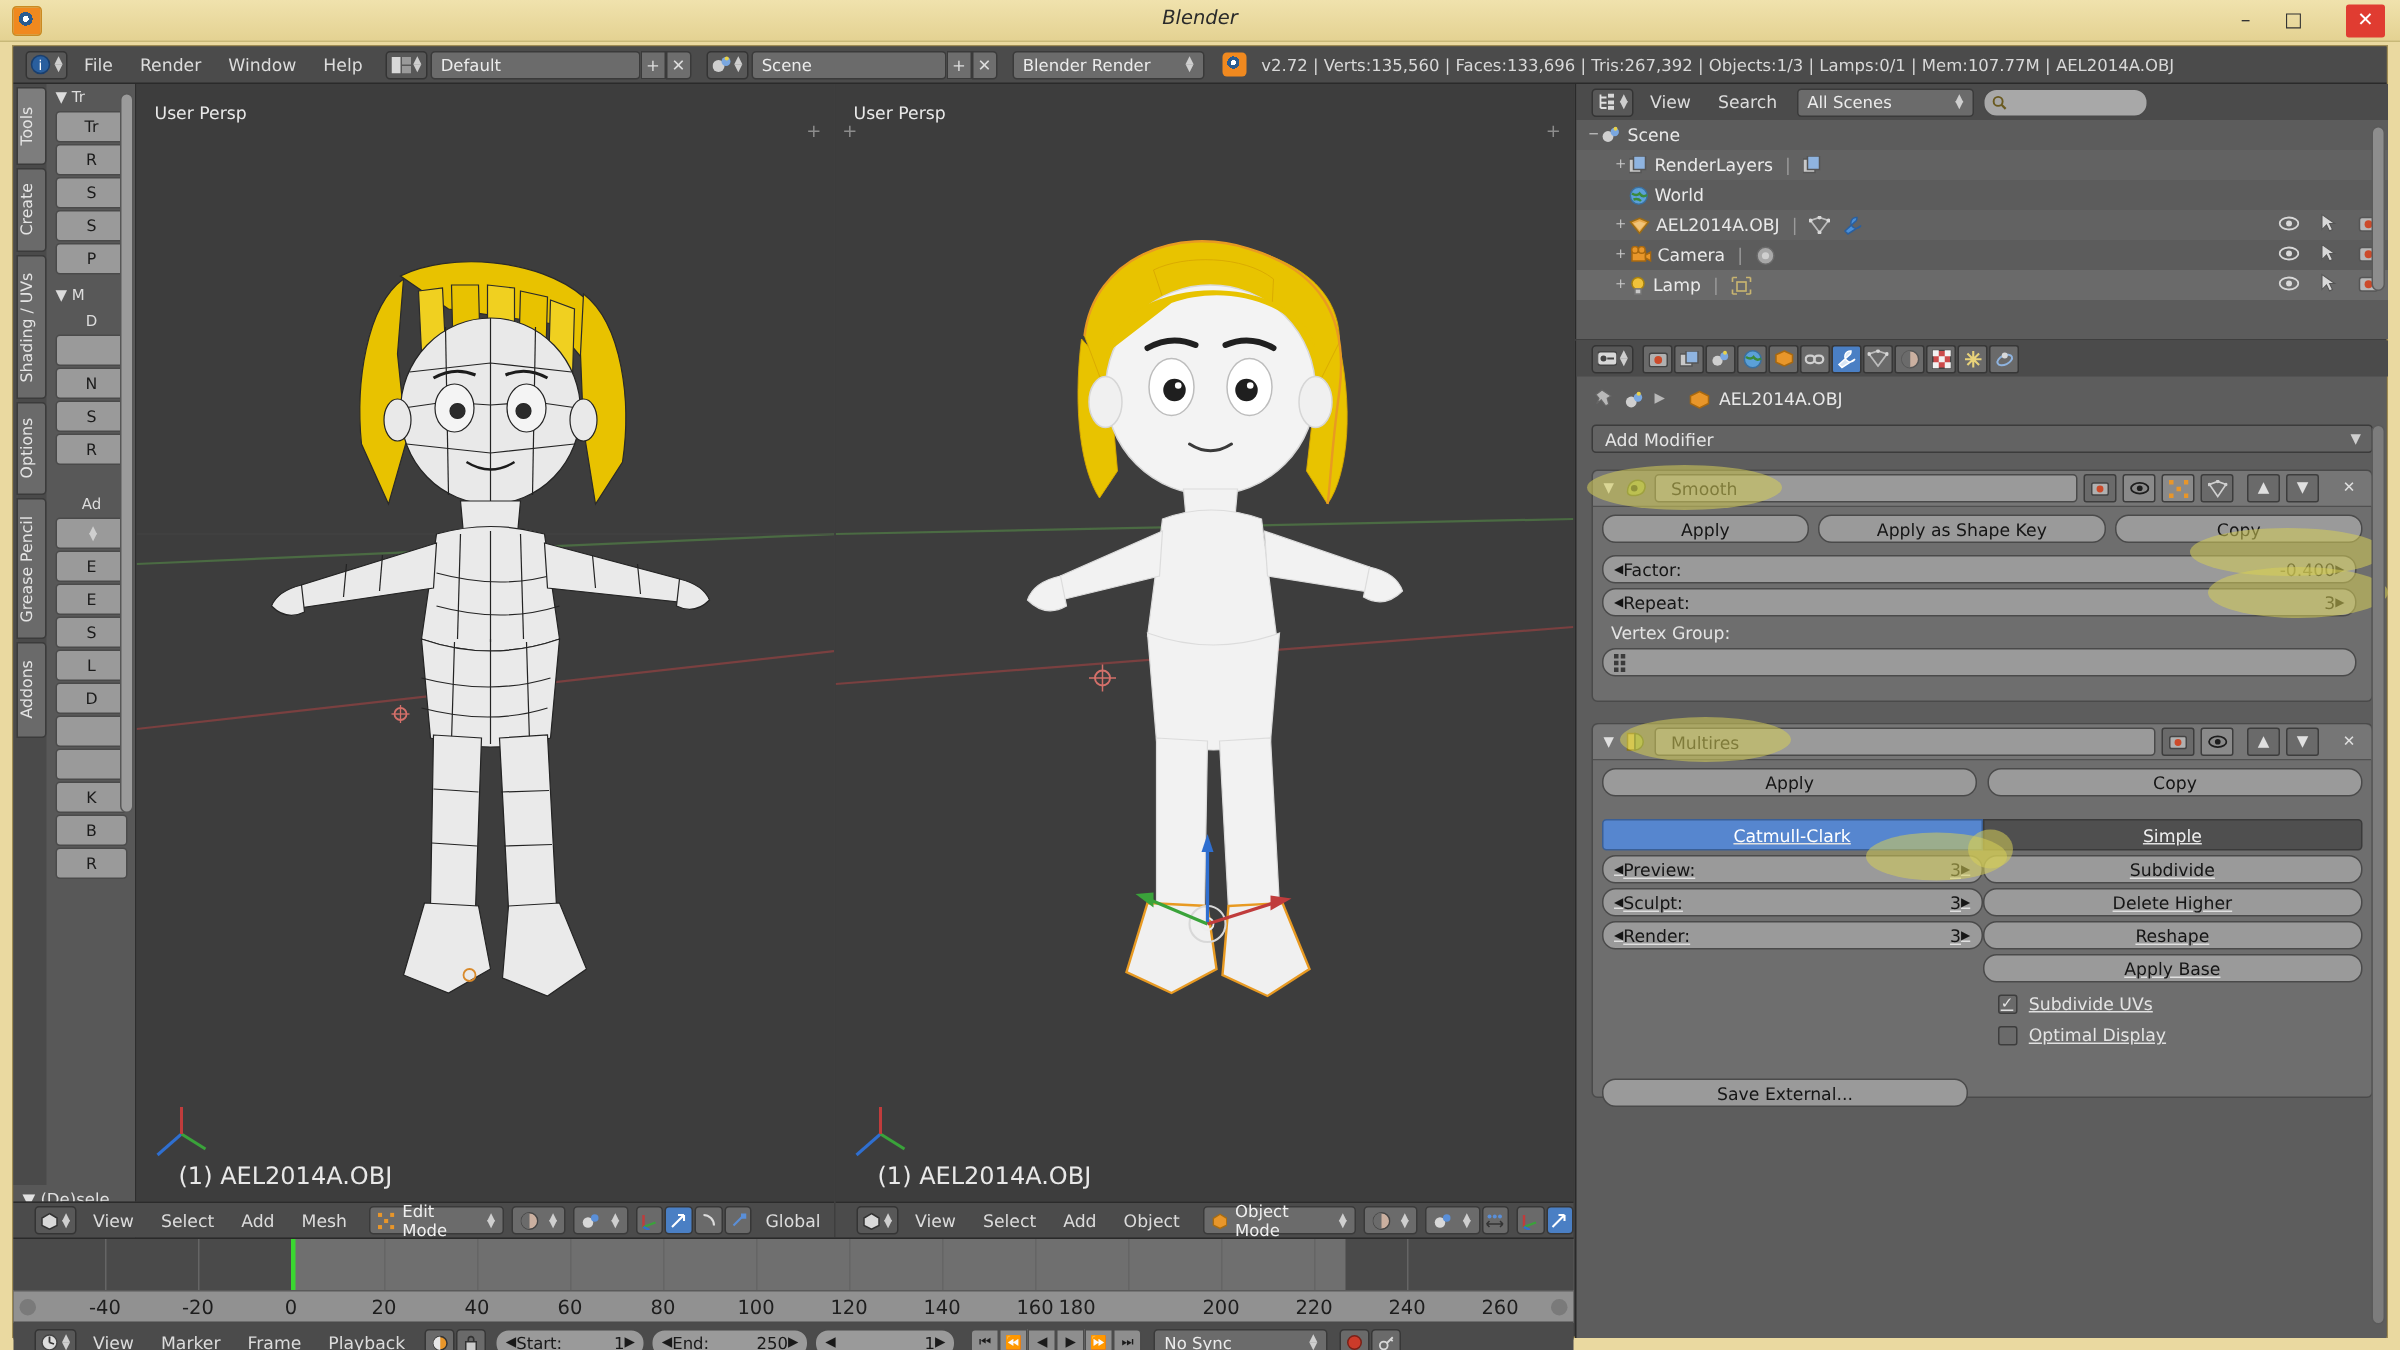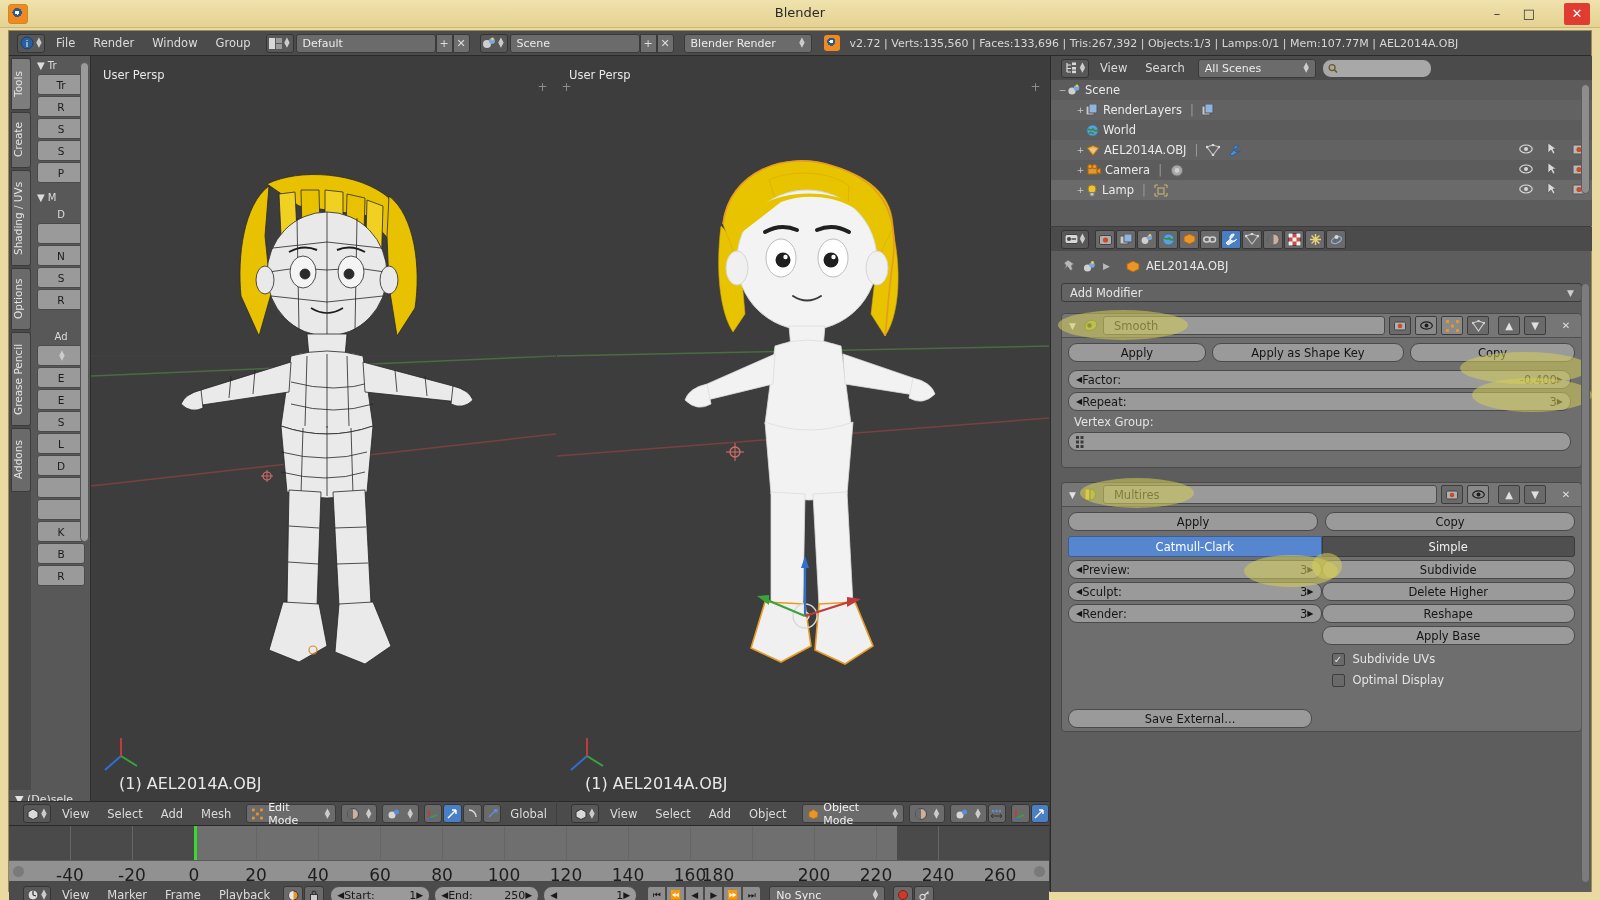--- a/index.html
+++ b/index.html
@@ -8,21 +8,21 @@
     background:#e8d89a;
     font-family:"DejaVu Sans", sans-serif;
     font-size:11px; color:#e0e0e0;
     -webkit-font-smoothing:none;
   }
   
   #window { position:absolute; inset:0; background:#ead9a0; }
   #titlebar { position:absolute; left:0; top:0; width:1600px; height:28px;
     background:linear-gradient(#f0e2ad,#e4d292); border-bottom:1px solid #c8b878; }
   #title-text { position:absolute; left:0; right:0; top:5px; text-align:center;
-    color:#2a2a2a; font-size:13px; }
+    color:#2a2a2a; font-size:13px;font-style:italic; }
   #app-icon { position:absolute; left:8px; top:4px; width:20px; height:20px;
     border-radius:3px; background:radial-gradient(circle at 45% 42%, #fff 0 14%, #2a5b8f 14% 32%, #f0891f 32% 100%);
     border:1px solid #c98a22; }
   .winbtn { position:absolute; top:3px; width:26px; height:22px; color:#333;
     font-size:13px; text-align:center; line-height:22px; cursor:default; }
   #btn-min { right:90px; } #btn-max { right:58px; } #btn-close { right:10px;
     background:#e03c31; color:#fff; border-radius:2px; }
 
   
   #blender { position:absolute; left:8px; top:30px; width:1584px; height:862px;
@@ -92,21 +92,21 @@
   
   #timeline { position:absolute; left:0; top:794px; width:1040px; height:68px; background:#4b4b4b;
     border-top:1px solid #2a2a2a; }
   #tl-track { position:absolute; left:0; top:0; width:1040px; height:34px; background:#6f6f6f; }
   #tl-pre { position:absolute; left:0; top:0; width:185px; height:34px; background:#4a4a4a; }
   #tl-post { position:absolute; left:888px; top:0; width:152px; height:34px; background:#4a4a4a; }
   .tl-grid { position:absolute; top:0; width:1px; height:34px; background:#656565; }
   #tl-playhead { position:absolute; left:185px; top:0; width:3px; height:34px; background:#3ad930; }
   #tl-ruler { position:absolute; left:0; top:34px; width:1040px; height:22px; background:#919191;
     border-top:1px solid #5a5a5a; border-bottom:1px solid #4a4a4a; }
-  .tl-num { position:absolute; top:4px; font-size:17px; color:#1d1d1d; transform:translateX(-50%); }
+  .tl-num { position:absolute; top:4px; font-size:13px; color:#1d1d1d; transform:translateX(-50%); }
   #tl-foot { position:absolute; left:0; top:56px; width:1040px; height:26px; background:#4b4b4b;
     display:flex; align-items:center; }
   .num-field { height:19px; background:#9a9a9a; border:1px solid #4b4b4b; border-radius:9px;
     display:flex; align-items:center; justify-content:space-between; padding:0 6px;
     color:#191919; font-size:11px; margin:0 2px; }
   .tbtn { width:19px; height:19px; background:#8e8e8e; border:1px solid #4b4b4b;
     display:flex; align-items:center; justify-content:center; font-size:9px; color:#1b1b1b; }
 
   
   #outliner { position:absolute; left:1041px; top:25px; width:541px; height:170px; background:#5d5d5d;
@@ -188,21 +188,21 @@
             <text x="7" y="10.5" font-size="9" fill="#fff" text-anchor="middle" font-family="DejaVu Sans">i</text>
           </svg>
         <span class="spinner">
             <span>▲</span>
             <span>▼</span>
           </span>
       </div>
       <div class="tb-menu">File</div>
       <div class="tb-menu">Render</div>
       <div class="tb-menu">Window</div>
-      <div class="tb-menu">Group</div>
+      <div class="tb-menu">Help</div>
 
       <div class="icon-box" style="margin-left:6px;">
         <svg width="13" height="11" viewBox="0 0 13 11">
             <rect x="0" y="0" width="6" height="11" fill="#d8d8d8"></rect>
             <rect x="7" y="0" width="6" height="5" fill="#9a9a9a"></rect>
             <rect x="7" y="6" width="6" height="5" fill="#9a9a9a"></rect>
           </svg>
         <span class="spinner">
             <span>▲</span>
             <span>▼</span>
@@ -1114,21 +1114,21 @@
           </span>
           <span class="mh-btn" style="margin-left:5px;">▲</span>
           <span class="mh-btn">▼</span>
           <span class="mh-btn" style="margin-left:5px; border:none; background:transparent;">✕</span>
         </div>
         <div style="position:relative; padding:5px 6px;">
           <div style="display:flex; gap:7px;">
             <div class="mbtn" style="flex:1;">Apply</div>
             <div class="mbtn" style="flex:1;">Copy</div>
           </div>
-          <div style="display:flex; gap:0; margin-top:5px;">
+          <div style="display:flex; gap:0; margin-top:15px;text-decoration:underline;">
             <div style="flex:1;">
               <div style="display:flex;">
                 <div class="tog sel" style="flex:1;">Catmull-Clark</div>
               </div>
               <div class="slider" style="margin-top:3px;">
                 <span style="font-size:8px;">◀</span>
                 <span>Preview:</span>
                 <span style="flex:1"></span>
                 <span>3</span>
                 <span style="font-size:8px;">▶</span>

